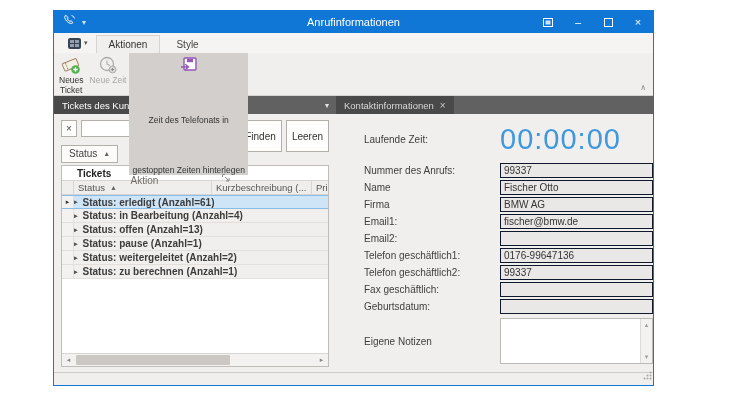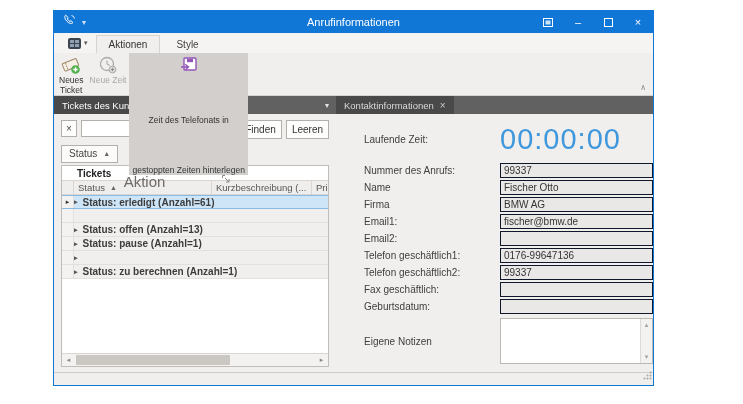--- a/index.html
+++ b/index.html
@@ -37,21 +37,21 @@
   .ribbon-group { position:relative; display:flex; flex-direction:column; border-right:1px solid #dbd8d5;
                   padding:0 2px; width:182px; }
   .rg-buttons { display:flex; flex:1; }
   .rbtn { display:flex; flex-direction:column; align-items:center; justify-content:flex-start;
           padding:1px 3px 0 3px; font-size:8.5px; color:#333; text-align:center; line-height:10px; }
   .rbtn .ricon { height:20px; display:flex; align-items:center; justify-content:center; margin-top:1px; }
   .rbtn.disabled { color:#a9a6a2; }
   .rbtn.highlighted { background:#d2cfcc;gap:40px; }
   .rbtn .lbl { white-space:nowrap; }
   .rg-footer { height:13px; display:flex; align-items:center; justify-content:center;
-               font-size:15px; color:#6e6b68; position:relative; }
+               font-size:10px; color:#6e6b68; position:relative; }
   .launcher { position:absolute; right:3px; bottom:2px; }
   .ribbon-collapse { position:absolute; right:7px; bottom:3px; color:#8a8885; font-size:8px; }
 
   
   .dock { flex:1; display:flex; background:#e9e7e4; overflow:hidden; }
   .panel { display:flex; flex-direction:column; background:#f1efed; }
   .left-panel  { width:282px; flex-shrink:0; }
   .splitter { width:6px; background:#e9e7e4; }
   .right-panel { flex:1; }
 
@@ -65,21 +65,21 @@
 
   
   .lp-body { flex:1; padding:6px 7px 5px 7px; display:flex; flex-direction:column; overflow:hidden; }
   .search-row { display:flex; gap:4px; height:17px; margin-bottom:6px; flex-shrink:0; }
   .xclear-btn { width:17px; height:17px; background:#fdfdfc; border:1px solid #b3b0ac;
                 color:#4a4a4a; font-size:10px; display:flex; align-items:center; justify-content:center; }
   .combo { flex:1; display:flex; background:#fff; border:1px solid #b3b0ac; }
   .combo input { flex:1; border:none; outline:none; font-size:10px; padding:0 3px; background:#fff; }
   .combo-arrow { width:14px; display:flex; align-items:center; justify-content:center;
                  color:#555; font-size:8px; border-left:1px solid #d8d5d2; }
-  .sbtn { width:46px; height:19px; background:#fdfdfc; border:1px solid #b3b0ac; font-size:10px;
+  .sbtn { width:46px; height:32px; background:#fdfdfc; border:1px solid #b3b0ac; font-size:10px;
           color:#333; display:flex; align-items:center; justify-content:center; }
   .chip-row { height:20px; margin-bottom:2px; flex-shrink:0; }
   .chip { display:inline-flex; align-items:center; gap:6px; height:18px; padding:0 7px;
           background:#fcfbfa; border:1px solid #b3b0ac; font-size:10px; color:#444; }
   .chip .sort { font-size:7px; color:#666; }
 
   .grid-box { flex:1; border:1px solid #c0bdb9; background:#fff; display:flex; flex-direction:column; overflow:hidden; }
   .grid-caption { height:14px; font-size:10px; font-weight:bold; color:#222; padding-left:15px;
                   display:flex; align-items:center; flex-shrink:0;border-radius:6px; }
   .grid-header { display:flex; height:15px; background:#f0eeec; border-top:1px solid #d8d5d2;
@@ -269,39 +269,44 @@
             <div class="grid-rows">
               <div class="grow selected">
                 <div class="rowind">▸</div>
                 <div class="gtext">
                     <span class="exp">▸</span>
                     <span>Status: erledigt (Anzahl=61)</span>
                   </div>
               </div>
               <div class="grow">
                 <div class="rowind"></div>
+                <div class="gtext">
+                    <span class="exp">▸</span>
+                    <span>Status: in Bearbeitung (Anzahl=4)</span>
+                  </div>
               </div>
               <div class="grow">
                 <div class="rowind"></div>
                 <div class="gtext">
                     <span class="exp">▸</span>
                     <span>Status: offen (Anzahl=13)</span>
                   </div>
               </div>
               <div class="grow">
                 <div class="rowind"></div>
                 <div class="gtext">
                     <span class="exp">▸</span>
                     <span>Status: pause (Anzahl=1)</span>
                   </div>
               </div>
               <div class="grow">
                 <div class="rowind"></div>
                 <div class="gtext">
                     <span class="exp">▸</span>
+                    <span>Status: weitergeleitet (Anzahl=2)</span>
                   </div>
               </div>
               <div class="grow">
                 <div class="rowind"></div>
                 <div class="gtext">
                     <span class="exp">▸</span>
                     <span>Status: zu berechnen (Anzahl=1)</span>
                   </div>
               </div>
               <div class="grid-filler"></div>

